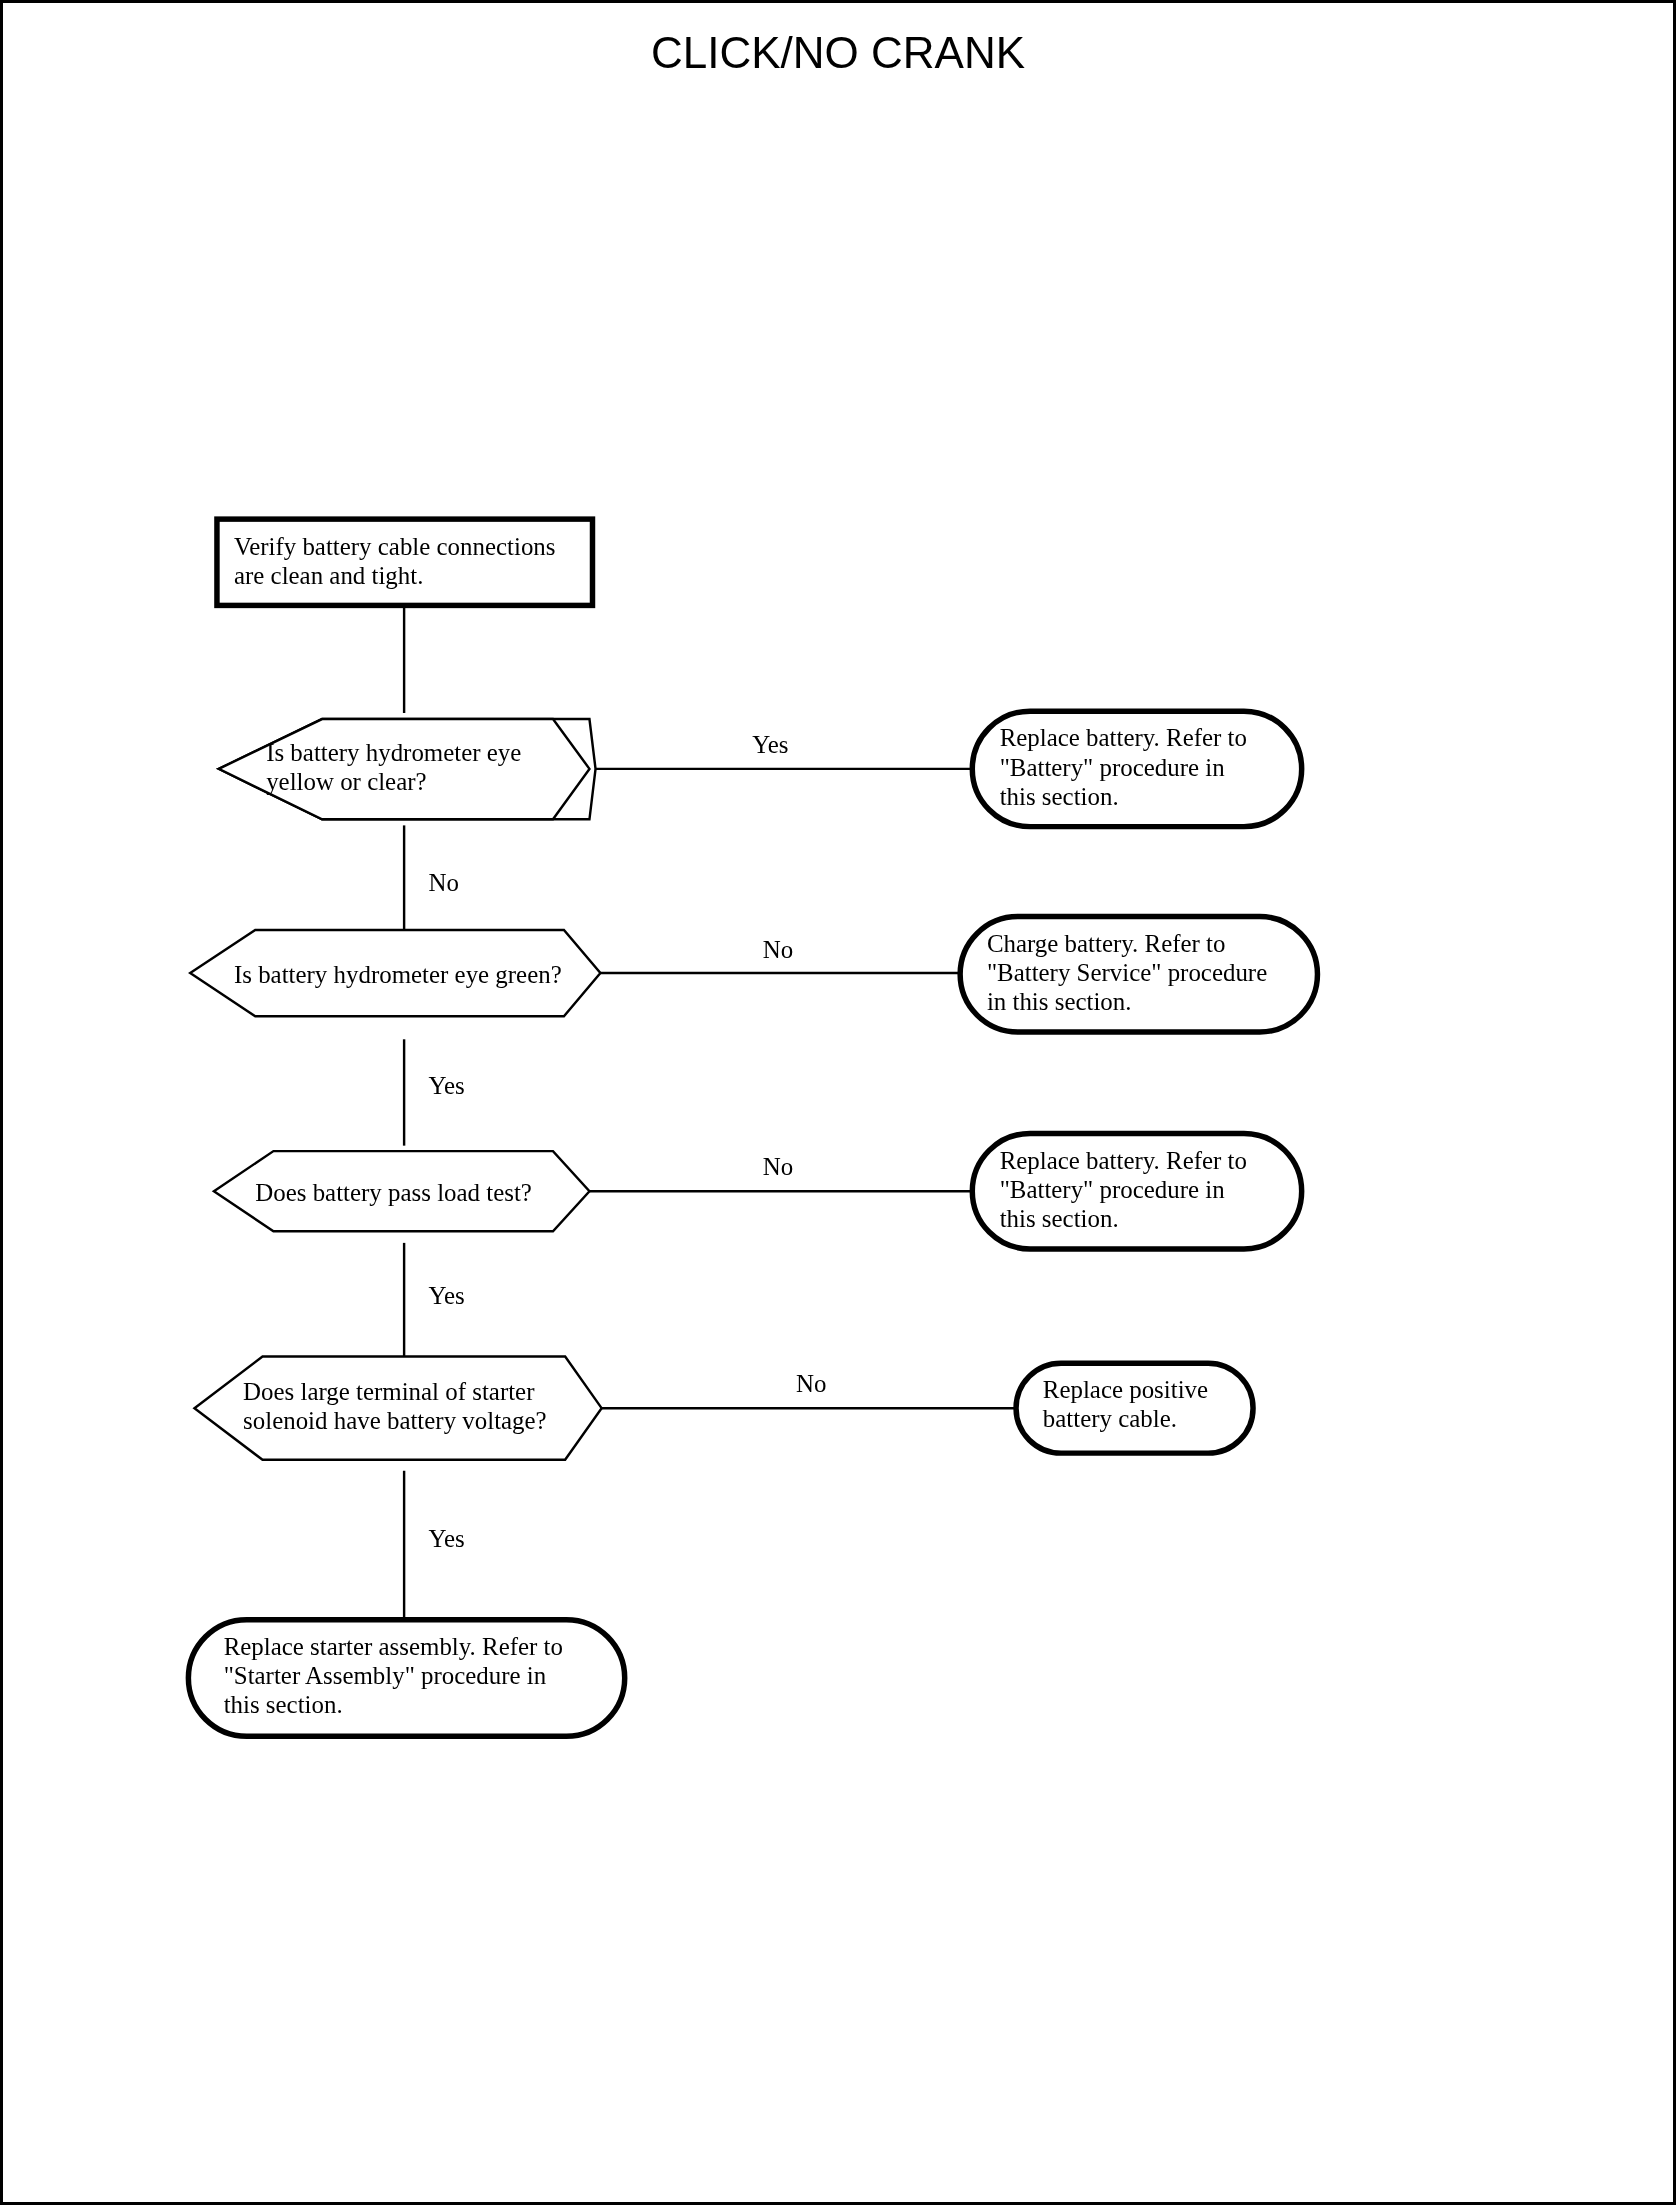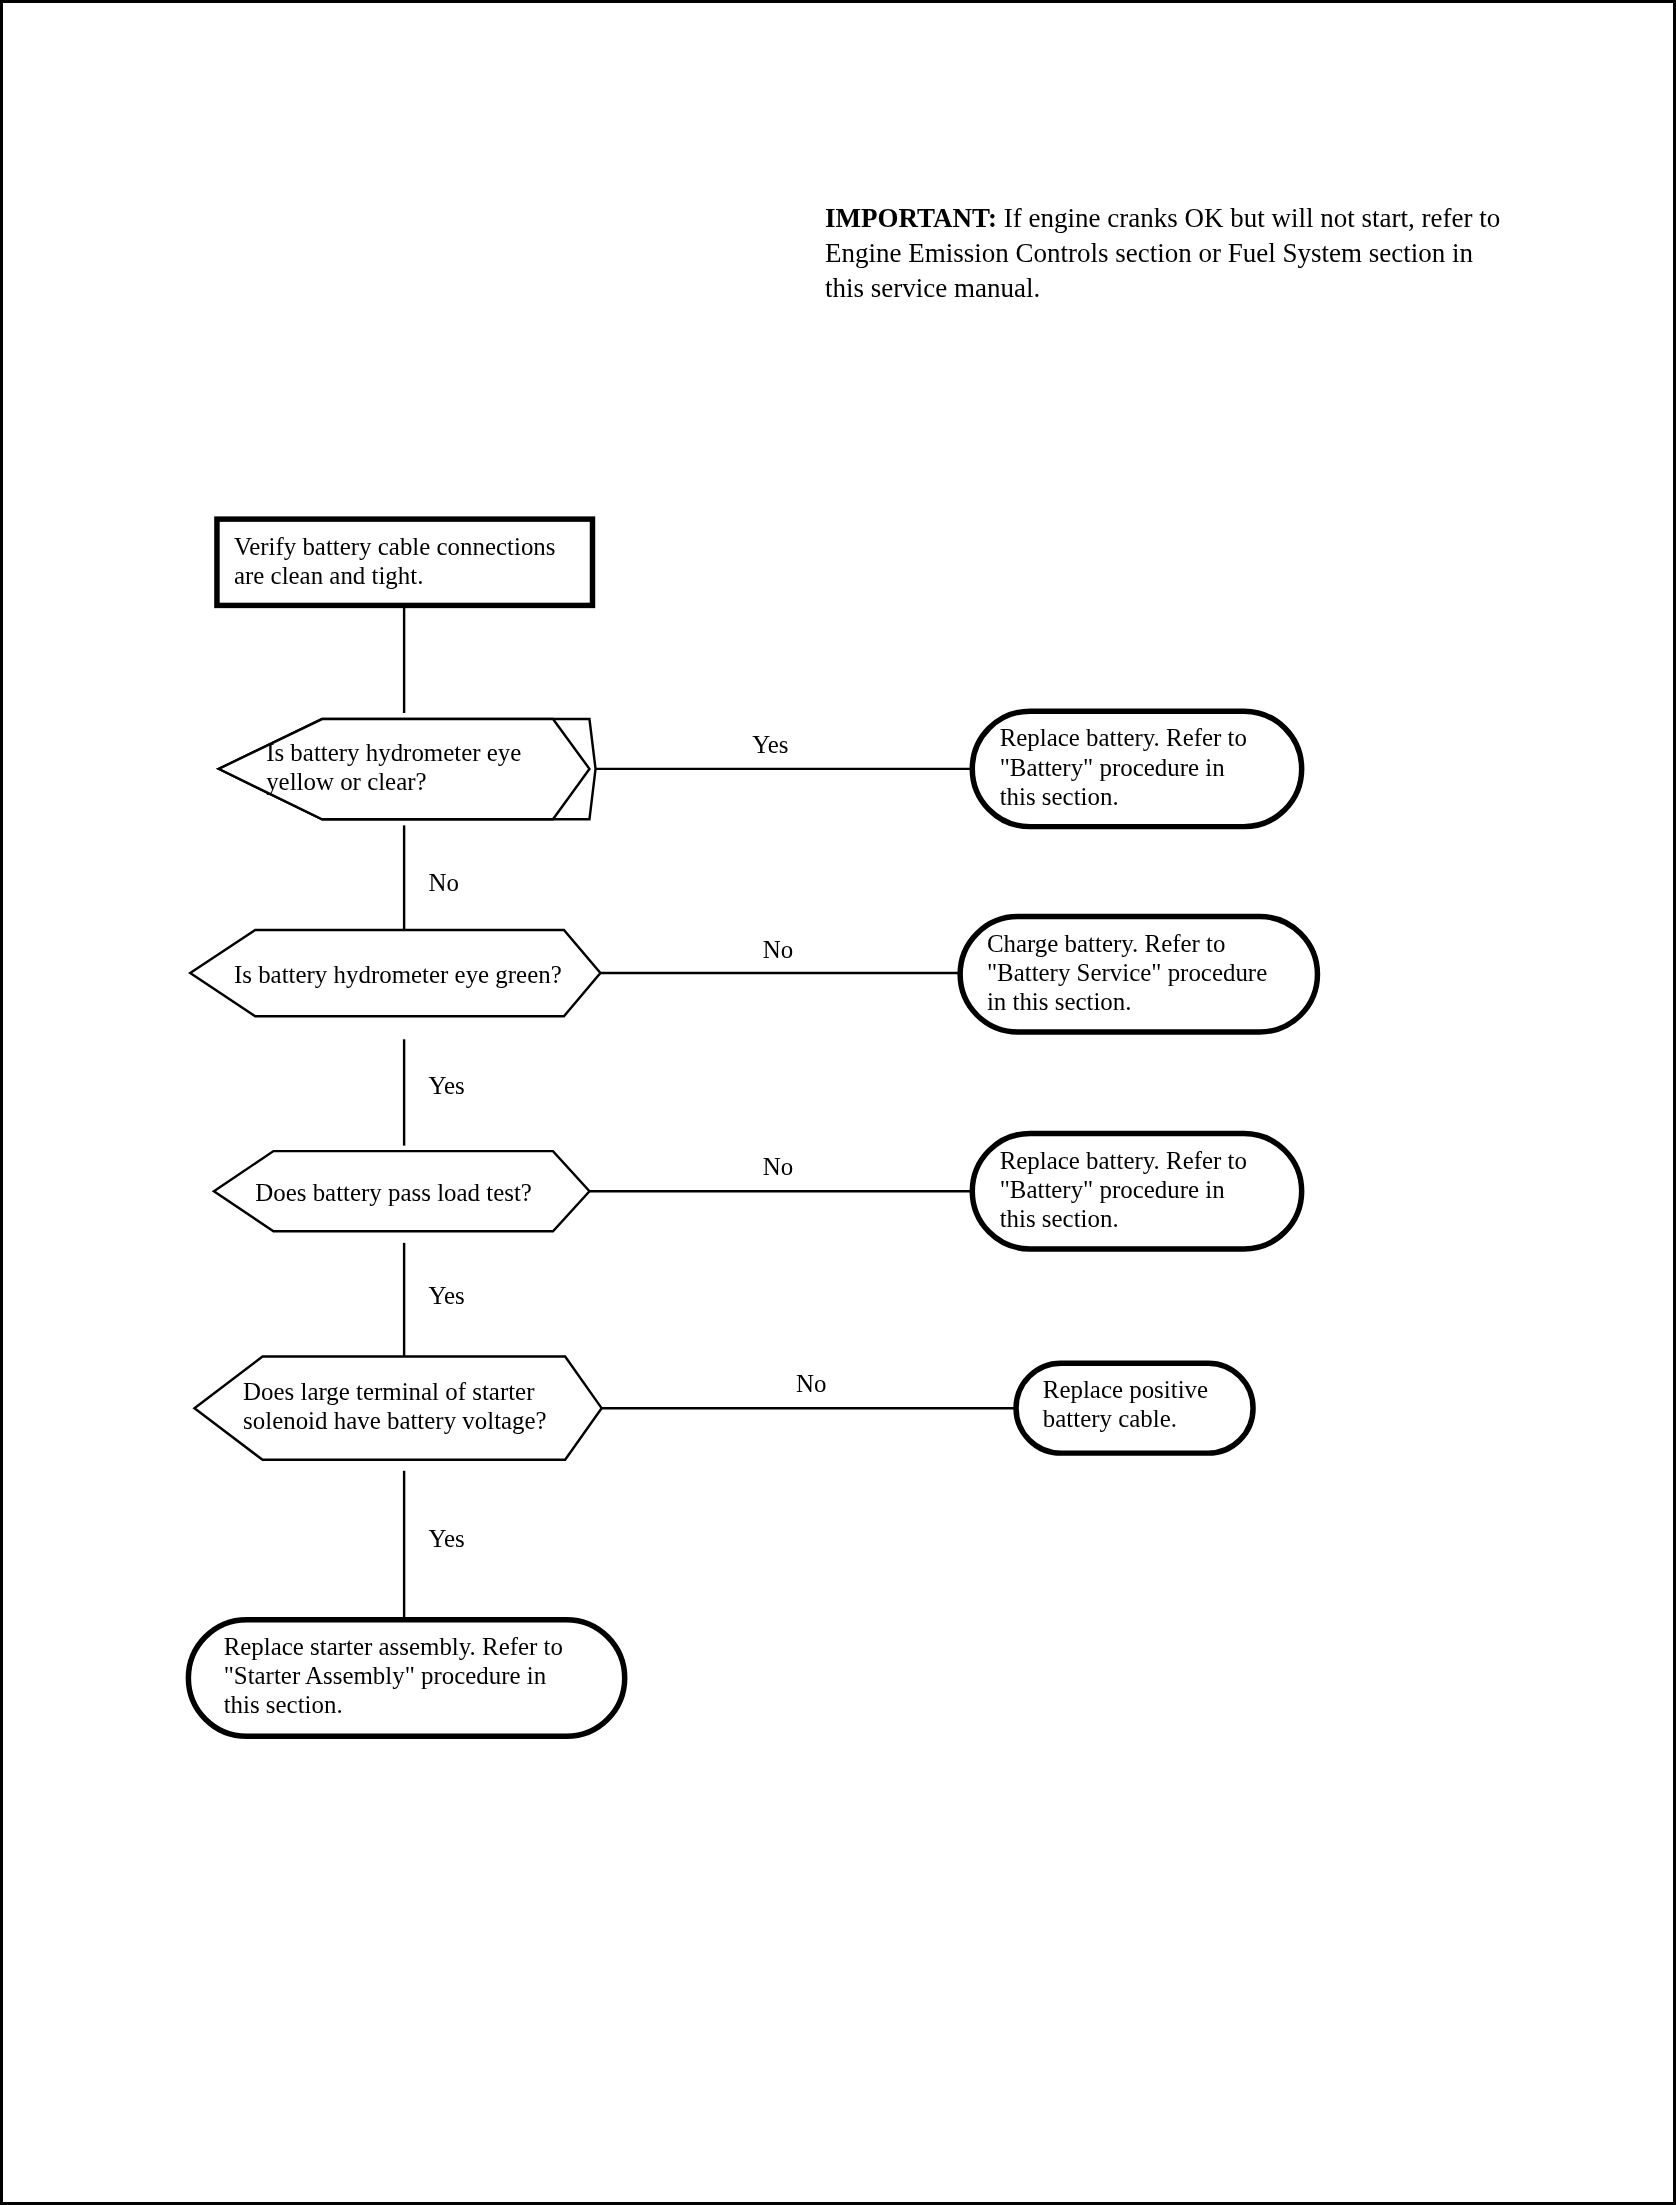--- a/index.html
+++ b/index.html
@@ -64,25 +64,22 @@
   .shape-thin  { fill: #ffffff; stroke: #000000; stroke-width: 4; }
   .connector   { stroke: #000000; stroke-width: 4; fill: none; }
 </style>
 </head>
 <body>
 
 <div id="page">
 
   <div id="page-border"></div>
 
+  <div id="chart-title">CLICK/NO CRANK</div>
 
-  <div id="important-note">
-    <span class="lead">IMPORTANT:</span>
-    <span>If engine cranks OK but will not start, refer to Engine Emission Controls section or Fuel System section in this service manual.</span>
-  </div>
 
   <svg id="flow" viewBox="0 0 2758 3628">
 
     <line class="connector" x1="665" y1="995" x2="665" y2="1173"></line>
 
     <line class="connector" x1="665" y1="1358" x2="665" y2="1545"></line>
 
     <line class="connector" x1="665" y1="1710" x2="665" y2="1885"></line>
 
     <line class="connector" x1="665" y1="2045" x2="665" y2="2232"></line>

